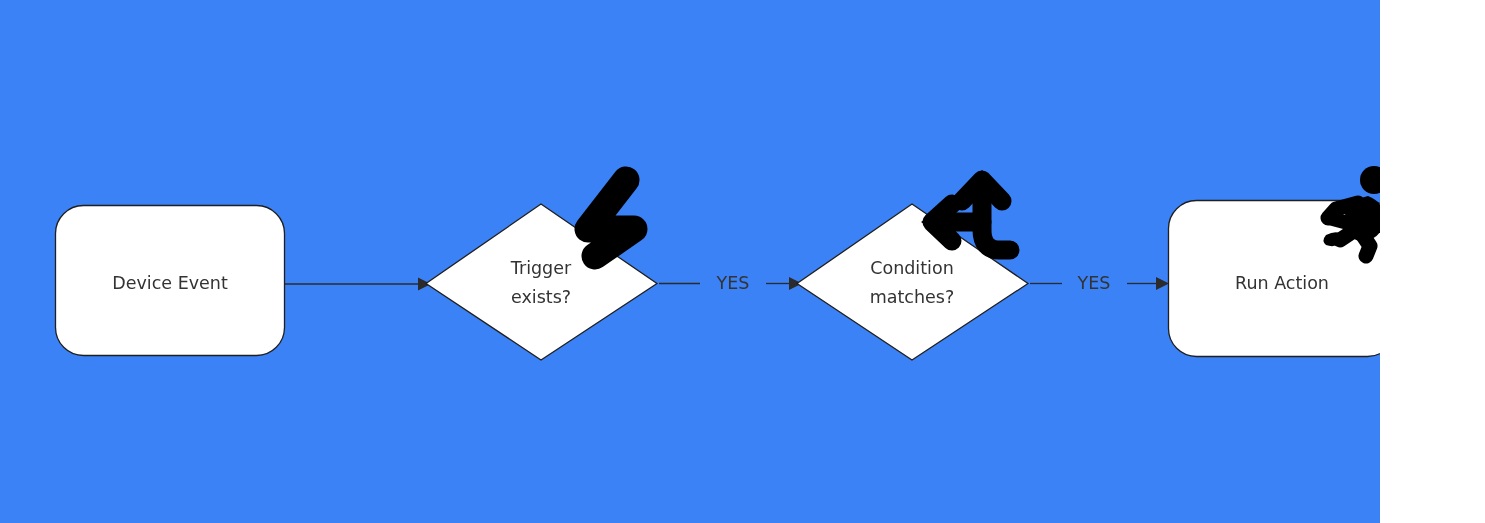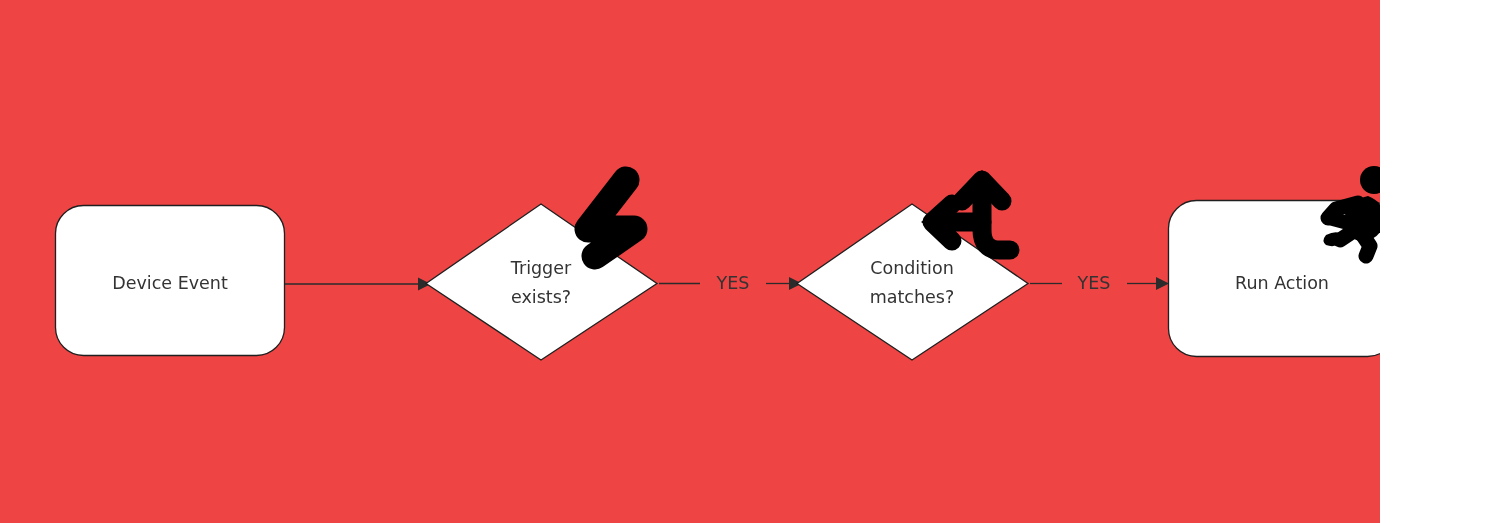--- a/index.html
+++ b/index.html
@@ -7,21 +7,21 @@
     padding: 0;
     background: #ffffff;
   }
   body {
     font-family: "DejaVu Sans", "Liberation Sans", sans-serif;
   }
   #canvas {
     position: relative;
     width: 1380px;
     height: 523px;
-    background: #ef4444;
+    background: #3b82f6;
     overflow: hidden;
   }
   .flow-svg {
     position: absolute;
     left: 0;
     top: 0;
     width: 1485px;
     height: 523px;
   }
   .node-shape {

